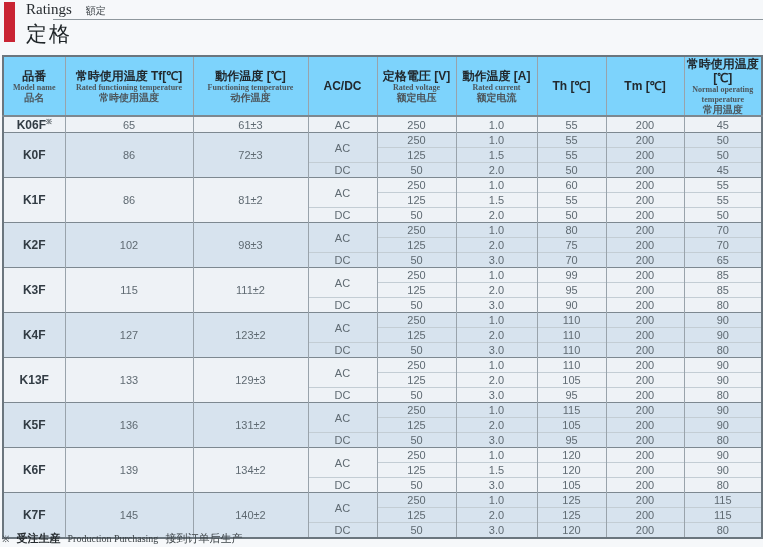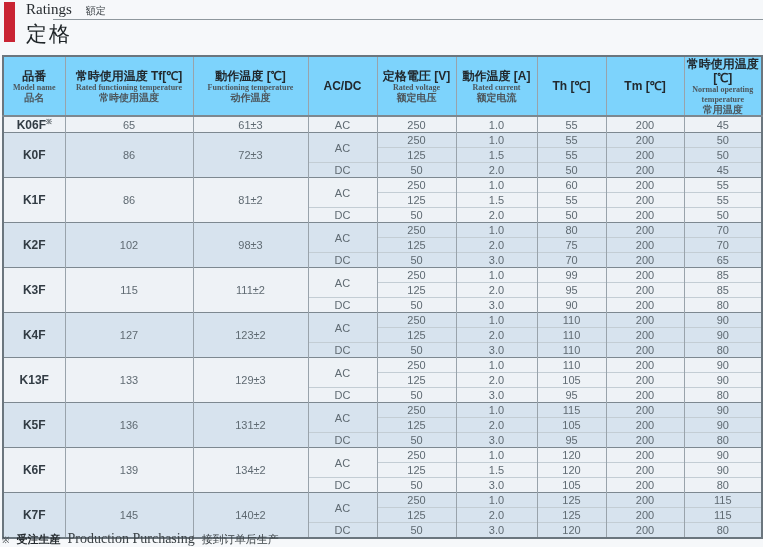--- a/index.html
+++ b/index.html
@@ -31,21 +31,21 @@
   tbody tr.plain td{background:#eef2f6;}
   tbody tr.alt td{background:#d7e3ee;}
   tbody td.model{background:#cbd8d2;font-weight:bold;font-size:12px;color:#323c44;}
   tbody td.model sup{font-size:7px;vertical-align:super;color:#4a5359;}
   tbody td.acdc{font-size:11px;color:#5f6a72;}
 
   
   #footnote{position:absolute;left:2px;top:531px;display:flex;align-items:baseline;gap:7px;white-space:nowrap;}
   #footnote .mark{font-size:9px;color:#3c4347;}
   #footnote .jp{font-size:11px;font-weight:bold;color:#262c30;}
-  #footnote .en{font-family:"Liberation Serif",serif;font-size:14px;color:#3c4347;}
+  #footnote .en{font-family:"Liberation Serif",serif;font-size:10px;color:#3c4347;}
   #footnote .cn{font-size:11px;color:#3c4347;}
 </style>
 </head>
 <body>
 
 <div id="page">
 
   <div id="redbar" style="background: rgb(201, 36, 51);"></div>
   <div id="eyebrow">
     <span class="en">Ratings</span>

